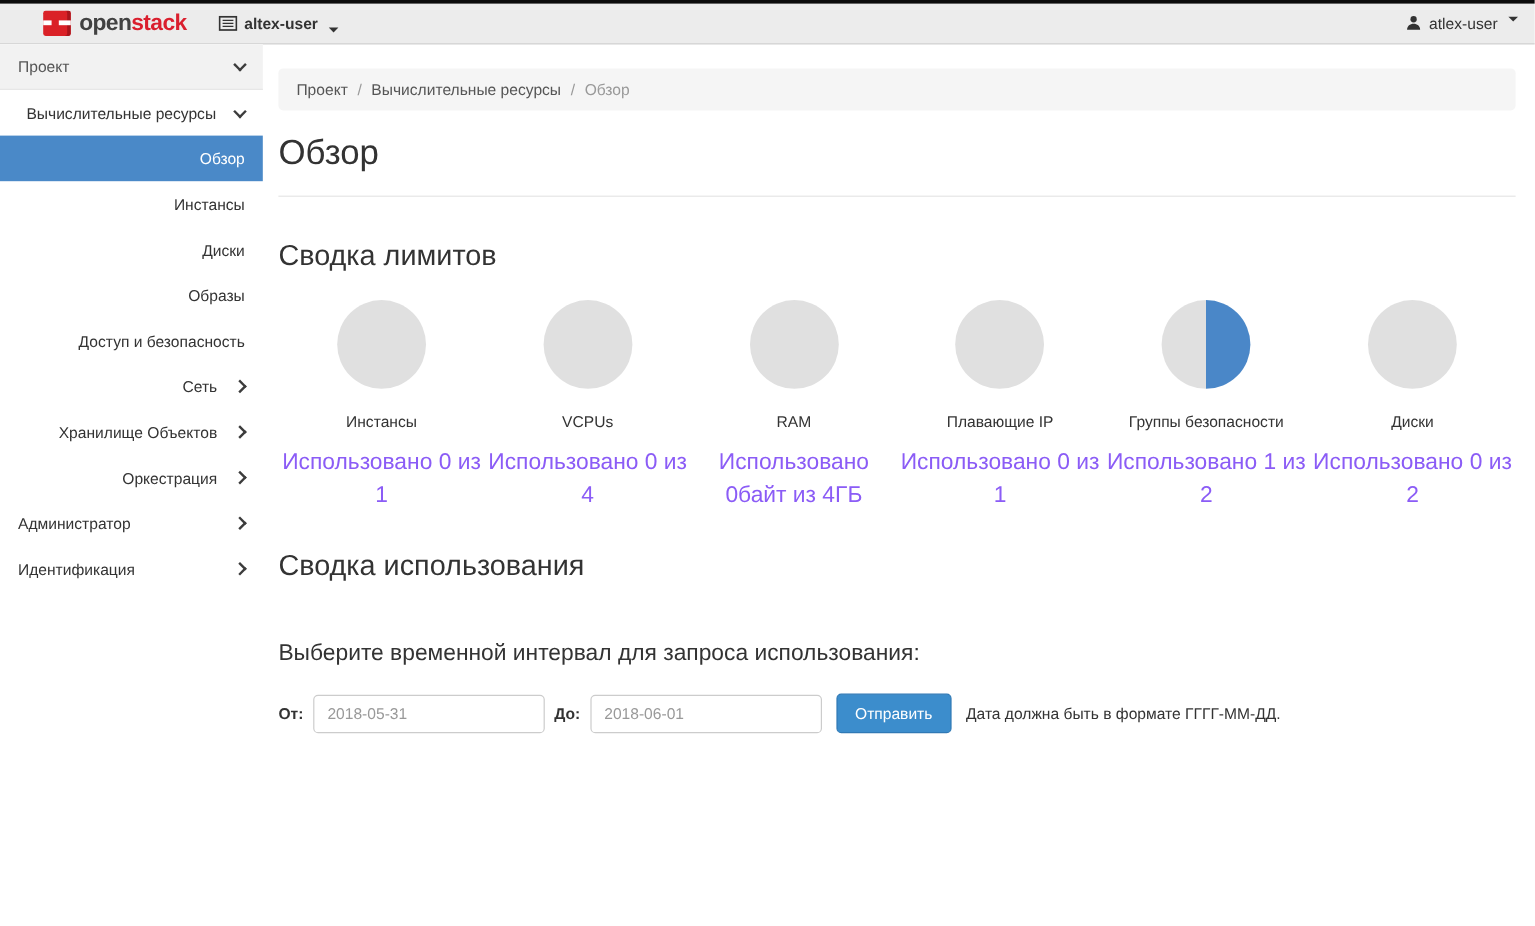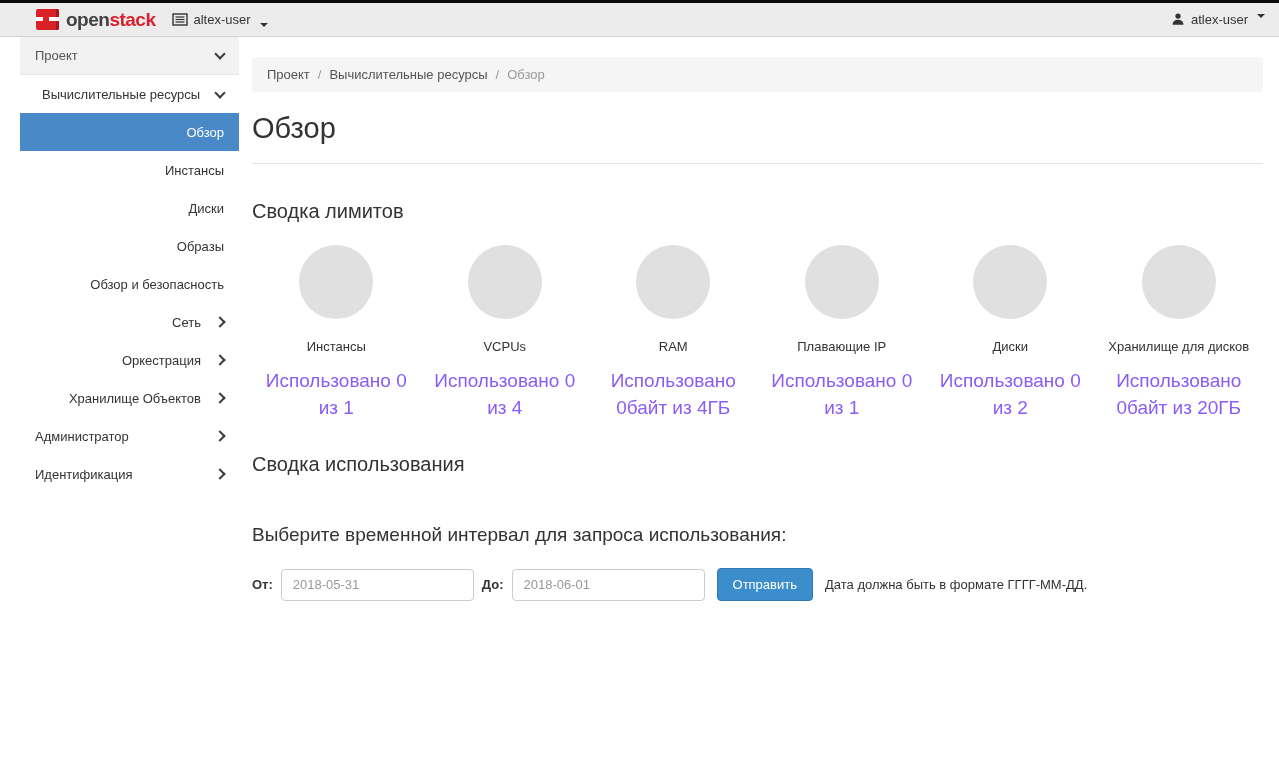--- a/index.html
+++ b/index.html
@@ -35,34 +35,34 @@
   }
   .logo-cube::before {
     content: "";
     position: absolute; left: 7px; top: 7px; width: 6px; height: 6px;
     background: #da2127; z-index: 1;
   }
   .logo-text { font-size: 19px; font-weight: bold; letter-spacing: -0.5px; color: #424242; }
   .logo-text .stack { color: #da1f2e; }
   .menu-trigger {
     display: flex; align-items: flex-end; gap: 6px;
-    margin-left: 16px; cursor: pointer; color: #333;
+    margin-left: 26px; cursor: pointer; color: #333; font-weight: bold;
   }
   .topbar-right { margin-left: auto; display: flex; align-items: flex-start; gap: 6px; cursor: pointer; }
   .caret {
     display: inline-block; width: 0; height: 0;
     border-top: 4px solid #333;
     border-left: 4px solid transparent;
     border-right: 4px solid transparent;
     margin-left: 3px; margin-top: 2px;
   }
   .ticon { display: inline-block; vertical-align: middle; }
 
   
-  .app { display: flex; align-items: stretch; height: 732px; padding-left: 20px; }
+  .app { display: flex; align-items: stretch; height: 732px; }
   .sidebar { width: 219px; flex: none; background: #fff; }
   .main { flex: 1; padding: 0 16px 0 13px; min-width: 0; }
 
   
   .nav-row {
     display: flex; align-items: center;
     height: 38px; padding: 0 15px;
     font-size: 13px; color: #333; cursor: pointer;
     user-select: none;
   }
@@ -97,21 +97,21 @@
   .bsep { color: #999; padding: 0 8px; }
   .breadcrumb li:last-child .bsep { display: none; }
 
   
   .page-title {
     font-size: 29px; font-weight: 300; color: #333;
     margin: 20px 0 0;
     padding-bottom: 18px;
     border-bottom: 1px solid #e5e5e5;
   }
-  .h-section { font-size: 20px; font-weight: 400; color: #333; }
+  .h-section { font-size: 24px; font-weight: 400; color: #333; }
   .h-limits { margin-top: 36px; }
   .h-usage-summary { margin-top: 24px; }
   .h-interval { font-size: 19px; font-weight: 400; color: #333; margin-top: 48px; }
 
   
   .charts { display: grid; grid-template-columns: repeat(6, 1fr); margin-top: 14px; row-gap: 26px; }
   .chart { text-align: center; padding: 8px 2px; }
   .pie { width: 74px; height: 74px; border-radius: 50%; margin: 0 auto 20px; background: #e0e0e0; }
   .chart-name { font-size: 13px; color: #333; margin-bottom: 14px; }
   .chart-usage { font-size: 19px; color: #8b5cf6; line-height: 1.4; }
@@ -185,33 +185,33 @@
       </div>
       <div class="nav-row nav-link">
         <span>Диски</span>
 
       </div>
       <div class="nav-row nav-link">
         <span>Образы</span>
 
       </div>
       <div class="nav-row nav-link">
-        <span>Обзор и безопасность</span>
+        <span>Доступ и безопасность</span>
 
       </div>
       <div class="nav-row nav-group">
         <span>Сеть</span>
         <span class="chev chev-right"></span>
       </div>
       <div class="nav-row nav-group">
+        <span>Хранилище Объектов</span>
+        <span class="chev chev-right"></span>
+      </div>
+      <div class="nav-row nav-group">
         <span>Оркестрация</span>
-        <span class="chev chev-right"></span>
-      </div>
-      <div class="nav-row nav-group">
-        <span>Хранилище Объектов</span>
         <span class="chev chev-right"></span>
       </div>
       <div class="nav-row nav-top">
         <span>Администратор</span>
         <span class="chev chev-right"></span>
       </div>
       <div class="nav-row nav-top">
         <span>Идентификация</span>
         <span class="chev chev-right"></span>
       </div>
@@ -255,28 +255,28 @@
           <div class="pie" style="background: rgb(224, 224, 224);"></div>
           <div class="chart-name">RAM</div>
           <div class="chart-usage">Использовано 0байт из 4ГБ</div>
         </div>
         <div class="chart">
           <div class="pie" style="background: rgb(224, 224, 224);"></div>
           <div class="chart-name">Плавающие IP</div>
           <div class="chart-usage">Использовано 0 из 1</div>
         </div>
         <div class="chart">
+          <div class="pie" style="background: conic-gradient(rgb(74, 135, 200) 0deg, rgb(74, 135, 200) 50%, rgb(224, 224, 224) 50%, rgb(224, 224, 224) 100%);"></div>
+          <div class="chart-name">Группы безопасности</div>
+          <div class="chart-usage">Использовано 1 из 2</div>
+        </div>
+        <div class="chart">
           <div class="pie" style="background: rgb(224, 224, 224);"></div>
           <div class="chart-name">Диски</div>
           <div class="chart-usage">Использовано 0 из 2</div>
-        </div>
-        <div class="chart">
-          <div class="pie" style="background: rgb(224, 224, 224);"></div>
-          <div class="chart-name">Хранилище для дисков</div>
-          <div class="chart-usage">Использовано 0байт из 20ГБ</div>
         </div>
       </div>
 
     <h2 class="h-section h-usage-summary">Сводка использования</h2>
 
     <h3 class="h-interval">Выберите временной интервал для запроса использования:</h3>
 
     <form class="interval-form">
       <label>От:</label>
       <input class="date-input" type="text" value="2018-05-31" style="">

